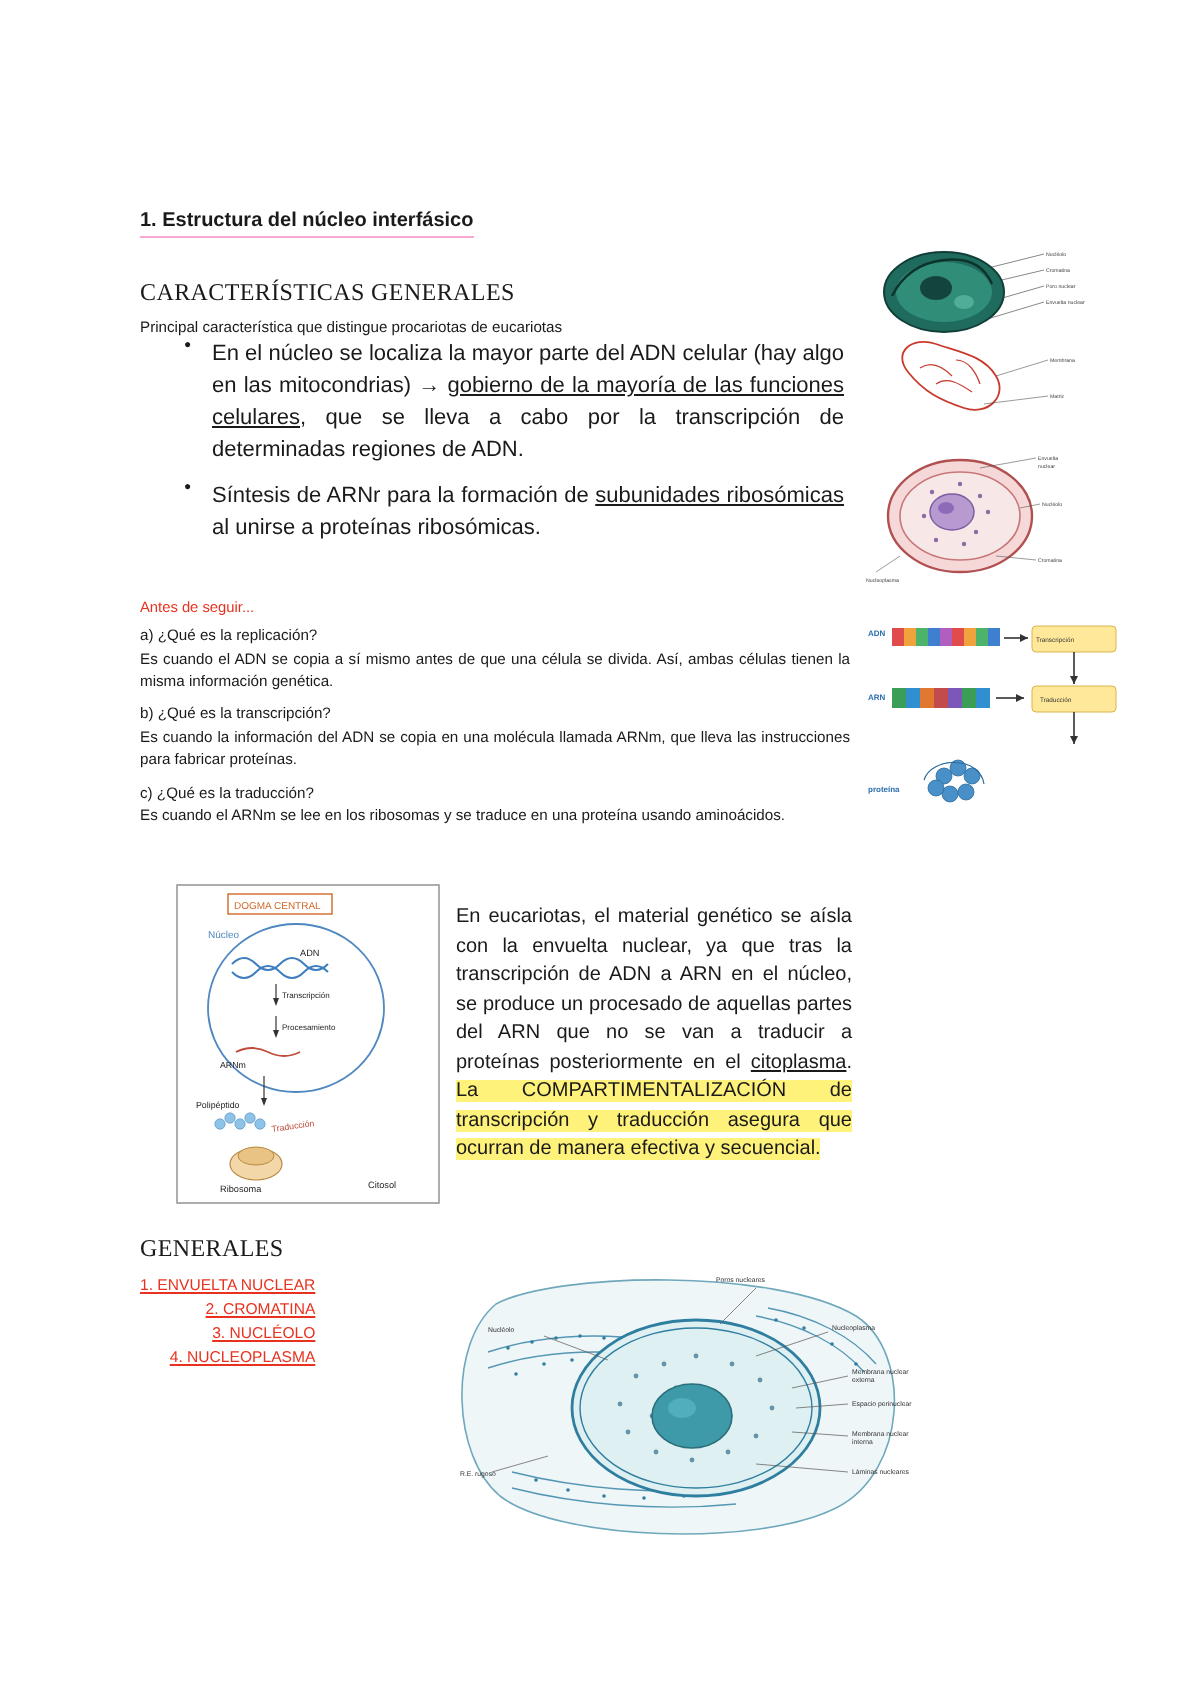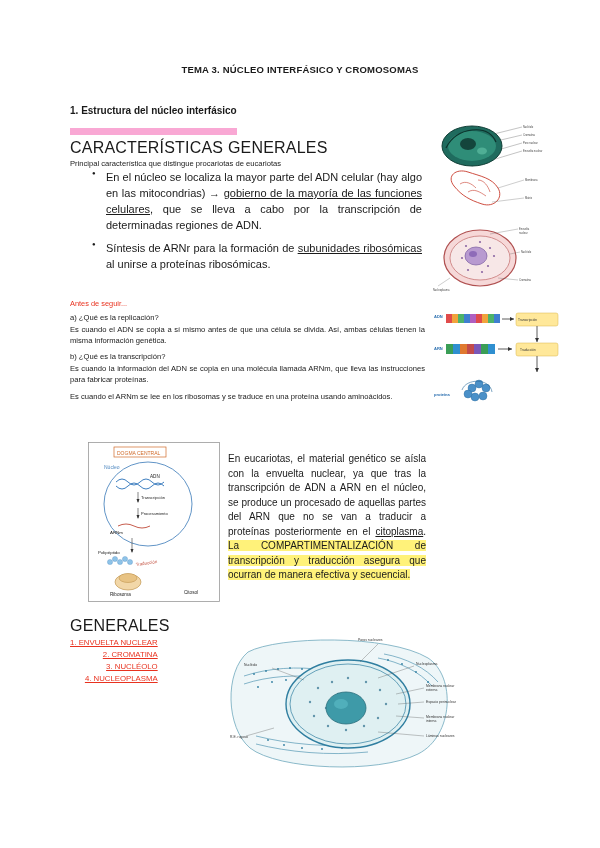--- a/index.html
+++ b/index.html
@@ -32,27 +32,28 @@
     letter-spacing: 0.2px;
   }
   .heading-1 {
     position: absolute;
     top: 105px;
     left: 70px;
     font-size: 10px;
     font-weight: bold;
   }
   .heading-1 .underline {
-    border-bottom: 7px solid #f9a8d4;
-    padding-bottom: 12px;
+    border-bottom: 1px solid #f9a8d4;
+    padding-bottom: 2px;
   }
   .sub-heading {
     position: absolute;
-    font-size: 16px;
+    font-size: 12px;
     letter-spacing: 0.2px;
+    font-family: Liberation Serif, serif;
   }
   #caract-generales { top: 139px; left: 70px; }
   #estructura-heading { top: 617px; left: 70px; }
 
   .para {
     position: absolute;
     font-size: 7.6px;
     line-height: 1.42;
     text-align: justify;
   }
@@ -154,21 +155,20 @@
   .fig-caption {
     font-size: 2.6px;
     fill: #444;
   }
 </style>
 </head>
 <body>
 
 <div class="page">
 
-  <div class="doc-title">TEMA 3. NÚCLEO INTERFÁSICO Y CROMOSOMAS</div>
 
   <div class="heading-1">
     <span class="underline">
       <span>1.</span>
       <span>Estructura del núcleo interfásico</span>
     </span>
   </div>
 
   <div class="sub-heading" id="caract-generales">CARACTERÍSTICAS GENERALES</div>
 
@@ -183,20 +183,21 @@
     </li>
   </ul>
 
   <div class="note-red" id="antes-seguir">Antes de seguir...</div>
 
   <div class="qa" id="qa-block">
     <div class="q">a) ¿Qué es la replicación?</div>
     <div class="a">Es cuando el ADN se copia a sí mismo antes de que una célula se divida. Así, ambas células tienen la misma información genética.</div>
     <div class="q">b) ¿Qué es la transcripción?</div>
     <div class="a">Es cuando la información del ADN se copia en una molécula llamada ARNm, que lleva las instrucciones para fabricar proteínas.</div>
+    <div class="q">c) ¿Qué es la traducción?</div>
     <div class="a">Es cuando el ARNm se lee en los ribosomas y se traduce en una proteína usando aminoácidos.</div>
   </div>
 
   <div class="side-text">
     <span>En eucariotas, el material genético se aísla con la envuelta nuclear, ya que tras la transcripción de ADN a ARN en el núcleo, se produce un procesado de aquellas partes del ARN que no se van a traducir a proteínas posteriormente en el </span><span class="u">citoplasma</span><span>. </span><span class="hl-yellow">La COMPARTIMENTALIZACIÓN de transcripción y traducción asegura que ocurran de manera efectiva y secuencial.</span>
   </div>
 
   <div class="sub-heading" id="estructura-heading">GENERALES</div>
 
   <ul class="estructura-list">

